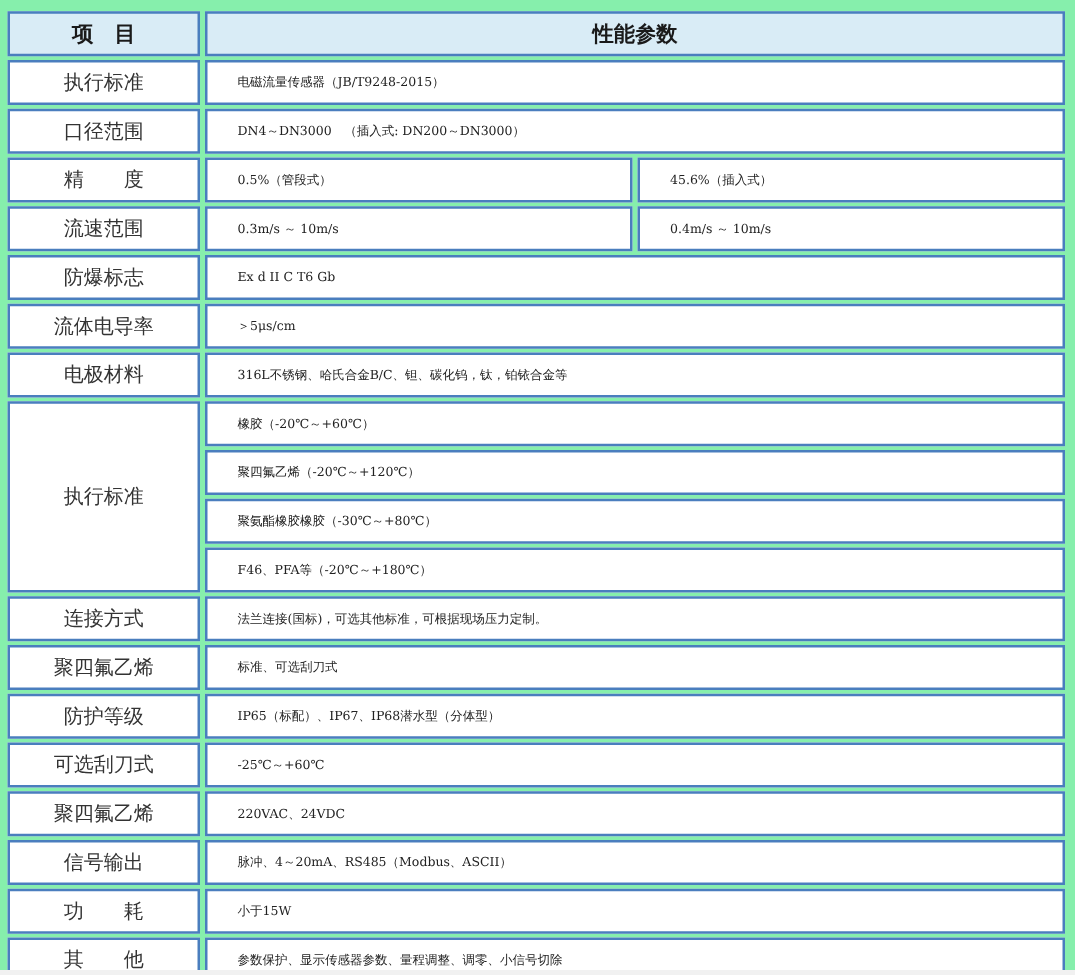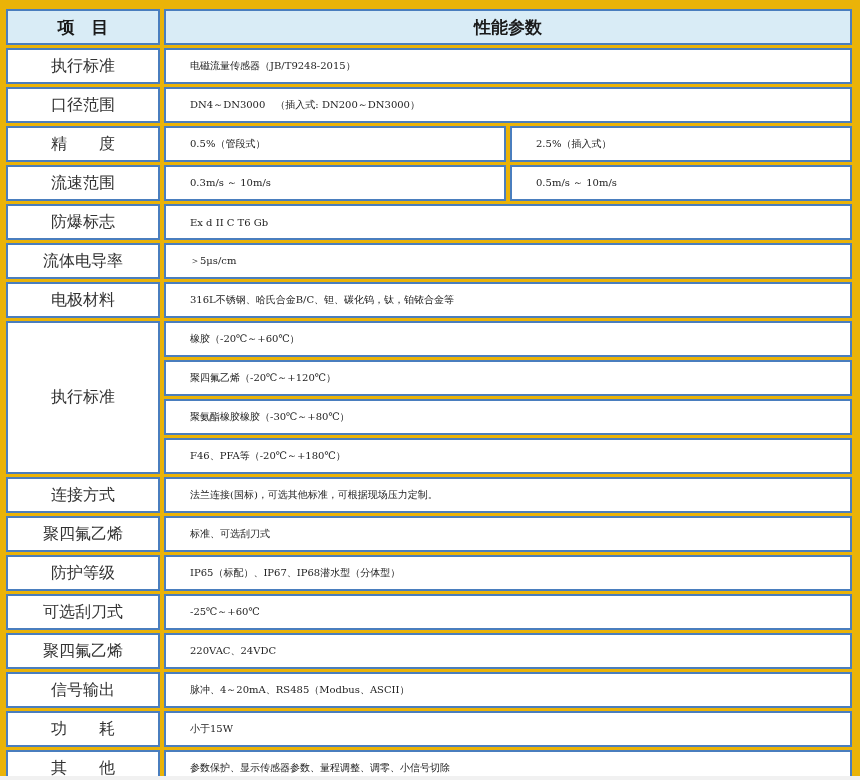--- a/index.html
+++ b/index.html
@@ -8,21 +8,21 @@
     width: 860px;
     height: 780px;
     background: #ffffff;
     overflow: hidden;
     font-family: "Liberation Sans", sans-serif;
   }
   .page {
     position: relative;
     width: 860px;
     height: 780px;
-    background: #eab308;
+    background: #86efac;
   }
   table.spec {
     position: absolute;
     left: 2px;
     top: 6px;
     width: 854px;
     table-layout: fixed;
     border-collapse: separate;
     border-spacing: 4px 3px;
   }
@@ -85,27 +85,27 @@
       </tr>
 
       <tr>
         <td class="lbl">口径范围</td>
         <td class="val" colspan="2">DN4～DN3000　（插入式: DN200～DN3000）</td>
       </tr>
 
       <tr>
         <td class="lbl">精　　度</td>
         <td class="val">0.5%（管段式）</td>
-        <td class="val">2.5%（插入式）</td>
+        <td class="val">45.6%（插入式）</td>
       </tr>
 
       <tr>
         <td class="lbl">流速范围</td>
         <td class="val">0.3m/s  ～  10m/s</td>
-        <td class="val">0.5m/s  ～  10m/s</td>
+        <td class="val">0.4m/s  ～  10m/s</td>
       </tr>
 
       <tr>
         <td class="lbl">防爆标志</td>
         <td class="val" colspan="2">Ex d II C T6 Gb</td>
       </tr>
 
       <tr>
         <td class="lbl">流体电导率</td>
         <td class="val" colspan="2">＞5μs/cm</td>

